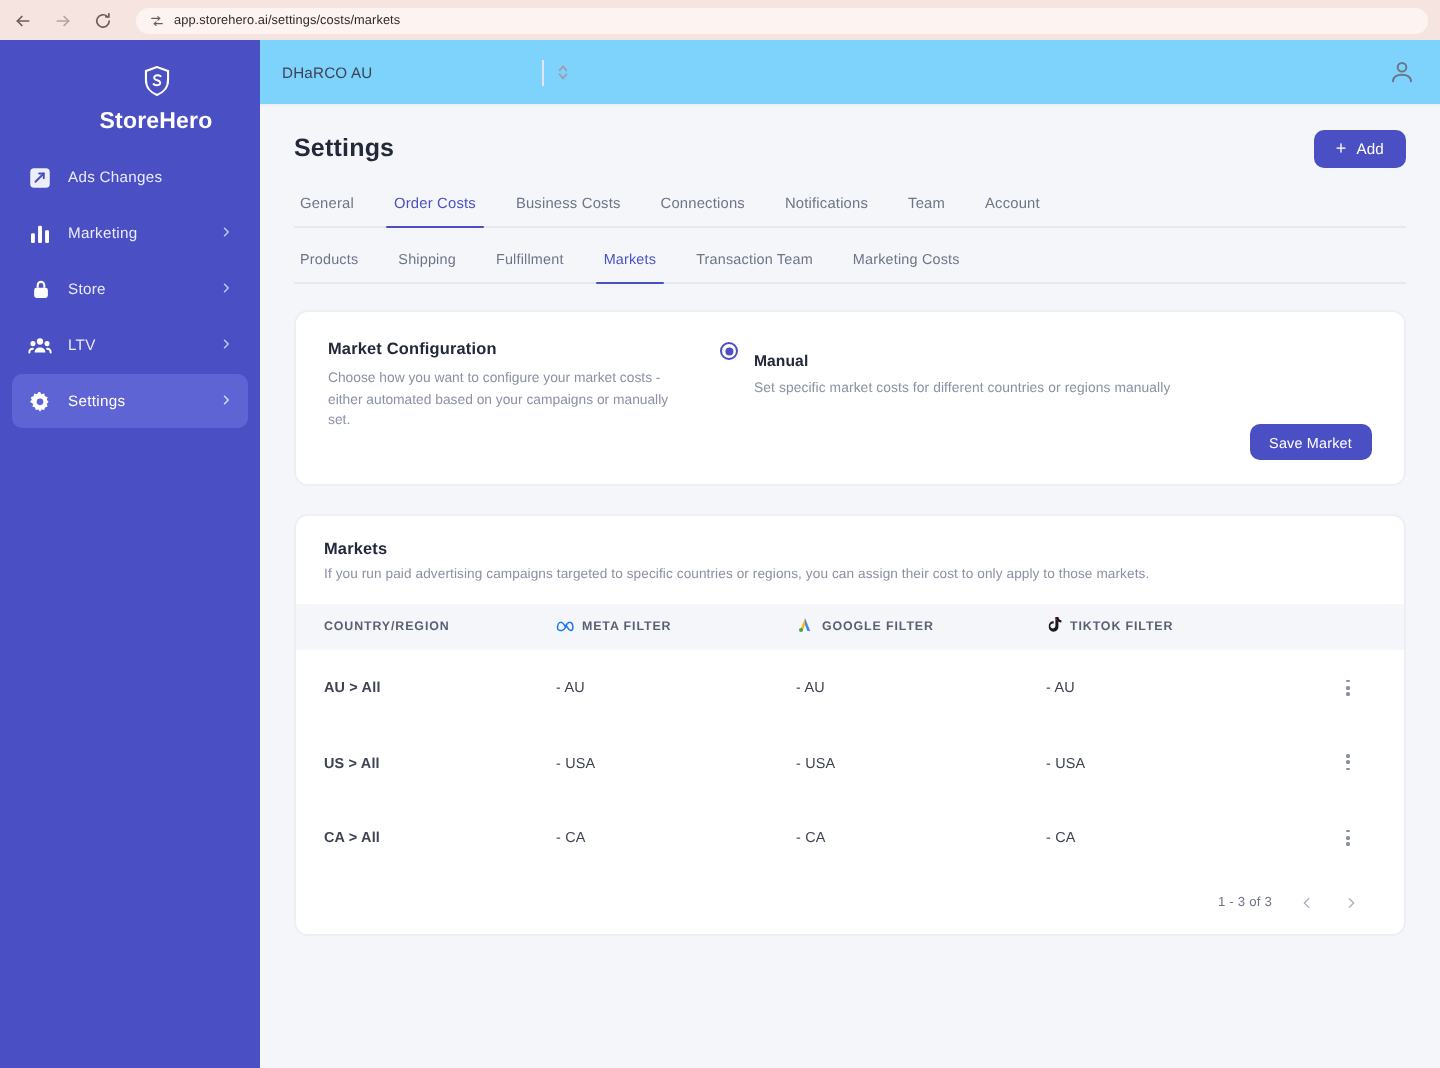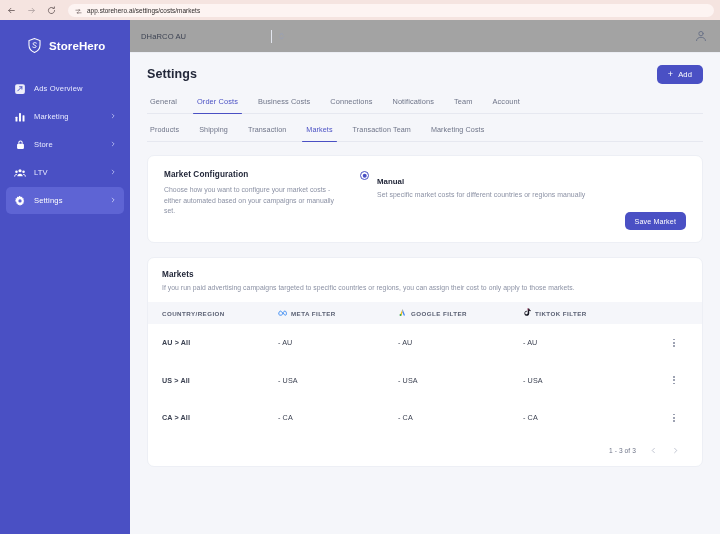--- a/index.html
+++ b/index.html
@@ -60,20 +60,21 @@
     flex-direction: column;
     padding-top: 9px;
     flex-shrink: 0;
   }
   .brand {
     display: flex;
     align-items: center;
     gap: 6px;
     padding: 3px 0 0 26px;
     height: 30px;
+    flex-direction: column;
   }
   .brand-logo { width: 17px; height: 17px; flex-shrink: 0; }
   .brand-name {
     color: #fff;
     font-size: 11.5px;
     font-weight: bold;
     letter-spacing: .1px;
   }
   .nav { margin-top: 16px; display: flex; flex-direction: column; gap: 1px; }
   .nav-item {
@@ -111,21 +112,21 @@
   .main {
     flex: 1;
     display: flex;
     flex-direction: column;
     min-width: 0;
   }
 
   
   .topbar {
     height: 33px;
-    background: #a3a3a3;
+    background: #7dd3fc;
     border-bottom: 1px solid #eceef4;
     display: flex;
     align-items: center;
     padding: 0 12px 0 0;
   }
   .store-select {
     display: flex;
     align-items: center;
     height: 100%;
     padding-left: 11px;
@@ -473,21 +474,21 @@
 
 
       <div class="nav-item">
         <span class="nav-icon">
           <svg width="12" height="12" viewBox="0 0 16 16" fill="none">
               <rect x="1.5" y="1.5" width="13" height="13" rx="2.5" fill="#ffffff" opacity=".9"></rect>
               <path d="M5 10.5 10.5 5" stroke="#4a50c4" stroke-width="1.3" stroke-linecap="round"></path>
               <path d="M7.4 5h3.1v3.1" stroke="#4a50c4" stroke-width="1.3" stroke-linecap="round" stroke-linejoin="round"></path>
             </svg>
         </span>
-        <span class="nav-label">Ads Overview</span>
+        <span class="nav-label">Ads Changes</span>
       </div>
 
       <div class="nav-item">
         <span class="nav-icon">
           <svg width="12" height="12" viewBox="0 0 16 16" fill="none">
               <rect x="2" y="7.5" width="2.6" height="6.5" rx=".8" fill="#ffffff"></rect>
               <rect x="6.7" y="2.5" width="2.6" height="11.5" rx=".8" fill="#ffffff"></rect>
               <rect x="11.4" y="5.5" width="2.6" height="8.5" rx=".8" fill="#ffffff"></rect>
             </svg>
         </span>
@@ -590,21 +591,21 @@
         <div class="tab">Business Costs</div>
         <div class="tab">Connections</div>
         <div class="tab">Notifications</div>
         <div class="tab">Team</div>
         <div class="tab">Account</div>
       </div>
 
       <div class="tabs-secondary">
         <div class="subtab">Products</div>
         <div class="subtab">Shipping</div>
-        <div class="subtab">Transaction</div>
+        <div class="subtab">Fulfillment</div>
         <div class="subtab active">Markets</div>
         <div class="subtab">Transaction Team</div>
         <div class="subtab">Marketing Costs</div>
       </div>
 
       <div class="card card-config">
         <div class="config-left">
           <div class="config-title">Market Configuration</div>
           <div class="config-desc">Choose how you want to configure your market costs - either automated based on your campaigns or manually set.</div>
         </div>

